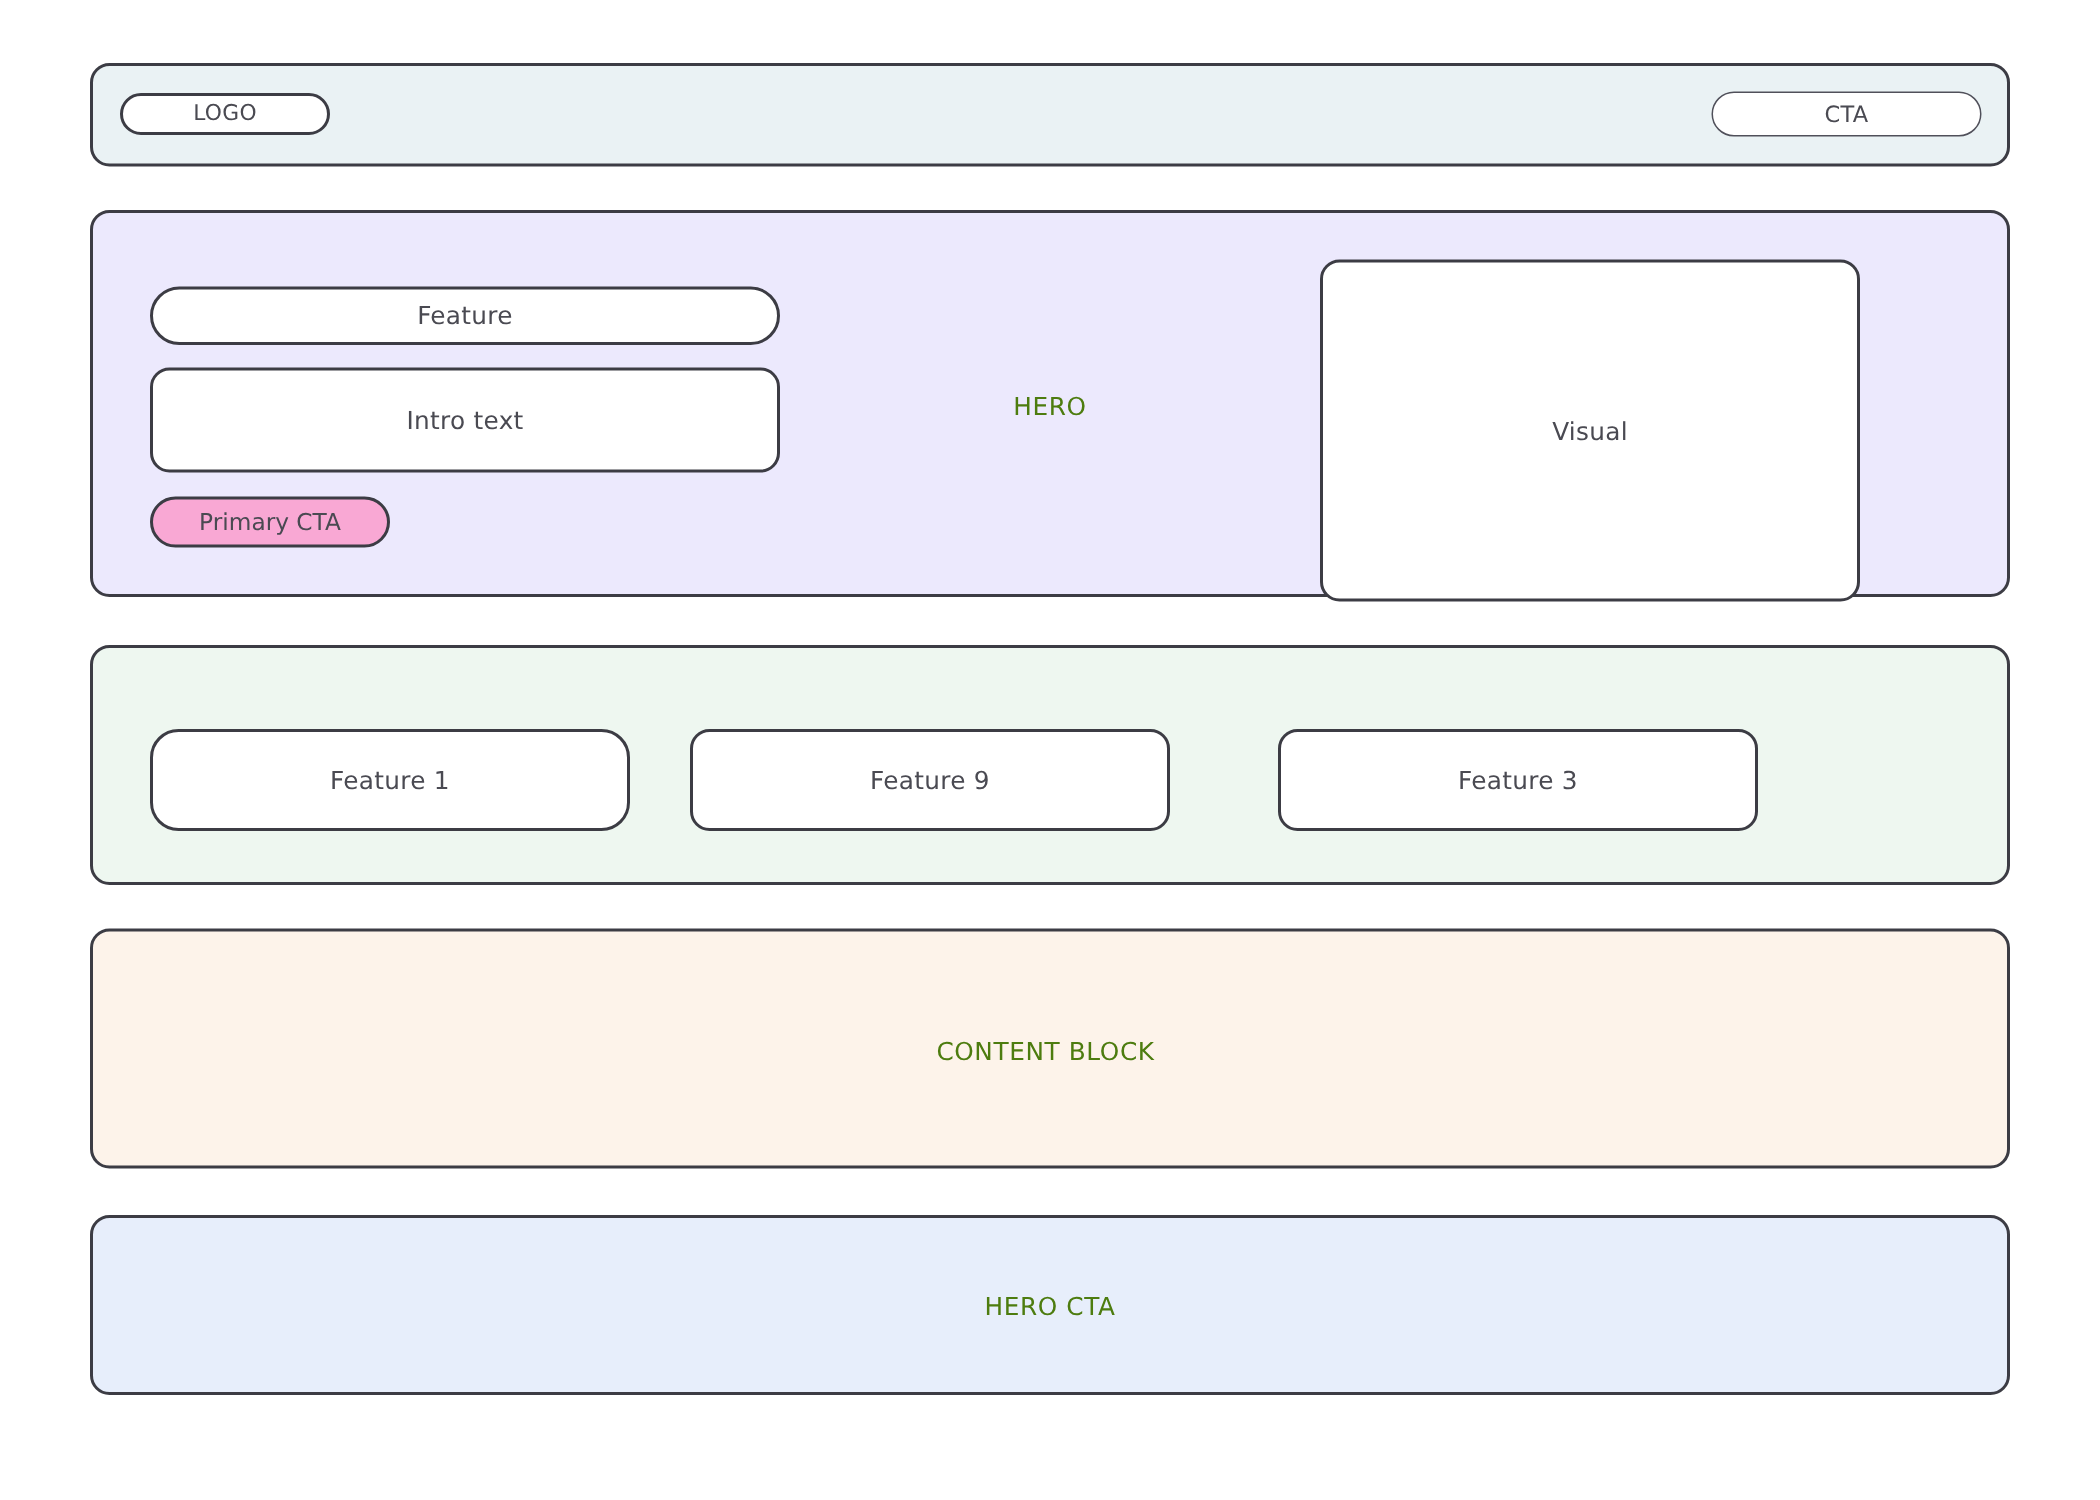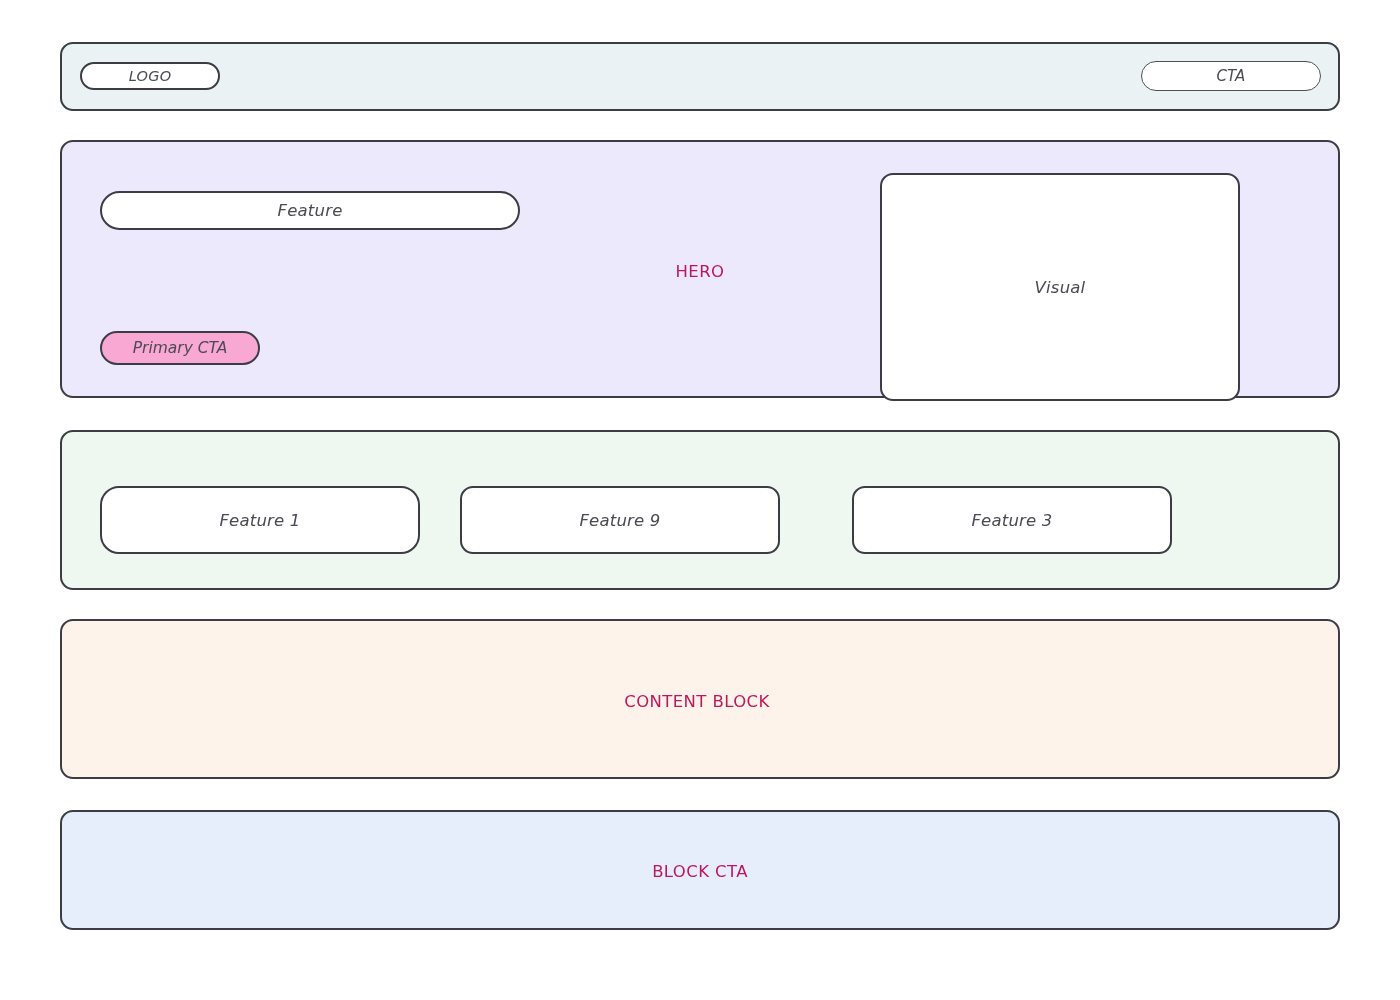--- a/index.html
+++ b/index.html
@@ -35,34 +35,33 @@
   
   .box {
     position: absolute;
     box-sizing: border-box;
     border: 2.5px solid #3c3c44;
     background: #ffffff;
     display: flex;
     align-items: center;
     justify-content: center;
     text-align: right;
-    font-style: italic;
   }
   .pill { border-radius: 999px; }
   .rounded { border-radius: 13px; }
 
   .label-lg { font-size: 16.5px; letter-spacing: 0.2px; }
   .label-md { font-size: 15.5px; letter-spacing: 0.2px; }
 
   
   .band-caption {
     position: absolute;
     font-size: 16.5px;
     letter-spacing: 0.4px;
-    color: #be185d;
+    color: #4d7c0f;
     white-space: nowrap;
     transform: translate(-50%, -50%);
   }
 
   
   #header-band {
     left: 60px; top: 42px; width: 1280px; height: 69px;
     background: #eaf2f4;
   }
   #logo-pill {
@@ -138,20 +137,23 @@
   <div class="box pill" id="header-cta-pill">
     <span class="label-md">CTA</span>
   </div>
 
   <div class="band" id="hero-band"></div>
 
   <div class="box pill" id="hero-headline">
     <span class="label-lg">Feature</span>
   </div>
 
+  <div class="box rounded" id="hero-intro">
+    <span class="label-lg">Intro text</span>
+  </div>
 
   <div class="box pill" id="hero-primary-cta">
     <span>Primary CTA</span>
   </div>
 
   <div class="band-caption" id="hero-caption">HERO</div>
 
   <div class="box rounded" id="hero-visual">
     <span class="label-lg">Visual</span>
   </div>
@@ -165,15 +167,15 @@
     <span class="label-lg">Feature 9</span>
   </div>
   <div class="box rounded feature-card" id="feature-card-2">
     <span class="label-lg">Feature 3</span>
   </div>
 
   <div class="band" id="content-band"></div>
   <div class="band-caption" id="content-caption">CONTENT BLOCK</div>
 
   <div class="band" id="final-cta-band"></div>
-  <div class="band-caption" id="final-cta-caption">BLOCK CTA</div>
+  <div class="band-caption" id="final-cta-caption">HERO CTA</div>
 
 </div>
 
 </body></html>

